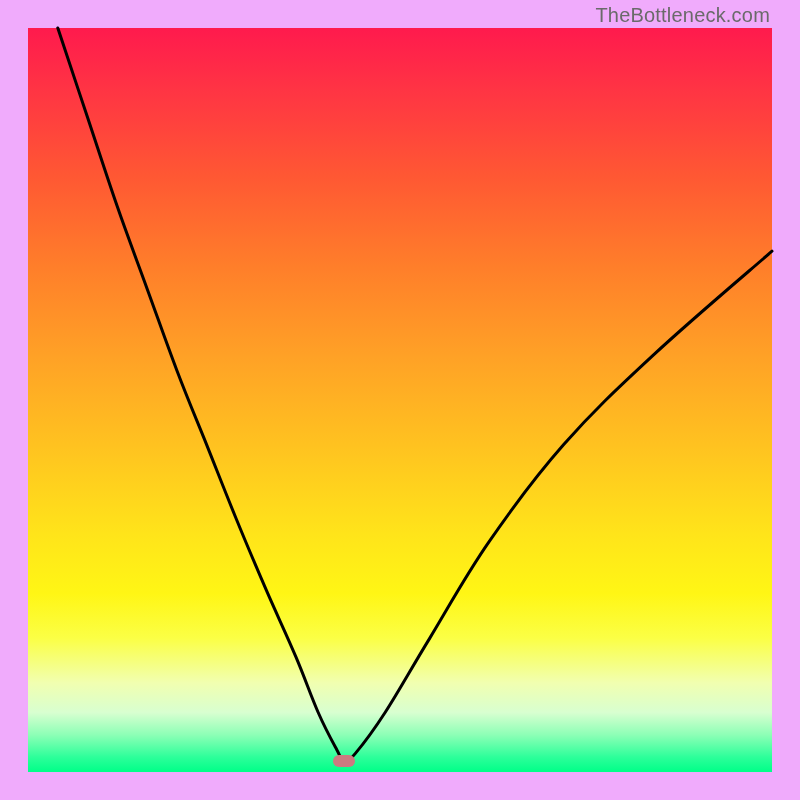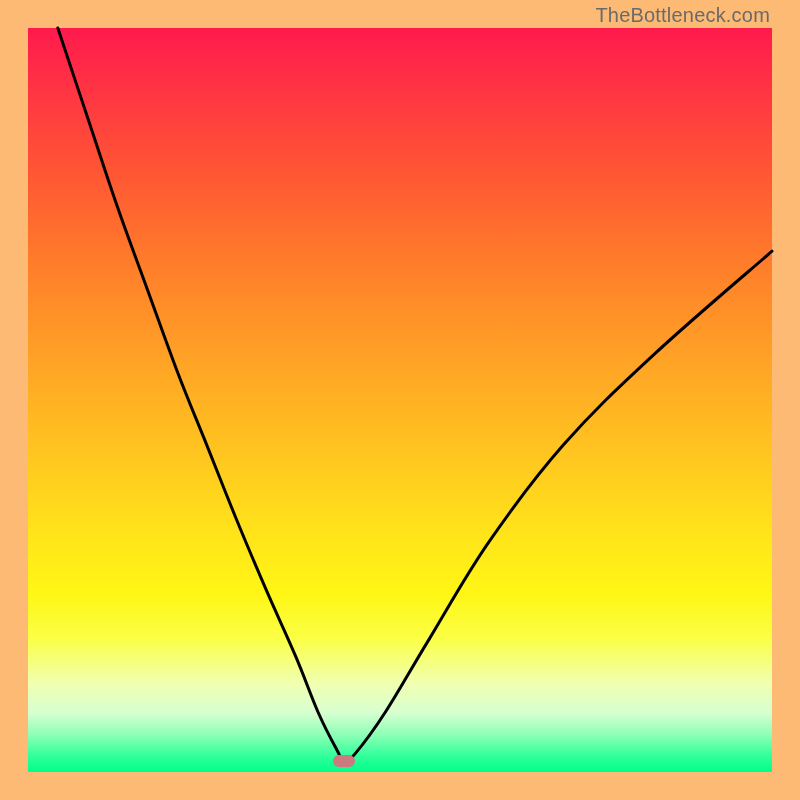--- a/index.html
+++ b/index.html
@@ -1,20 +1,20 @@
 <!DOCTYPE html>
 <html><head>
 <meta charset="utf-8">
 <style>
   * { margin: 0; padding: 0; box-sizing: border-box; }
   html, body { width: 800px; height: 800px; overflow: hidden; background: #000; }
   .frame {
     width: 800px;
     height: 800px;
-    background: #fdba74;
+    background: #f0abfc;
     position: relative;
   }
   .plot-area {
     position: absolute;
     left: 28px;
     top: 28px;
     width: 744px;
     height: 744px;
     background: linear-gradient(to bottom,
       #ff1a4d 0%,

